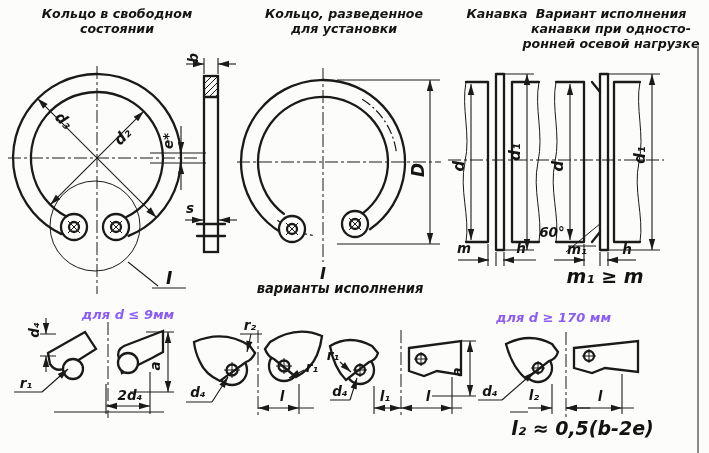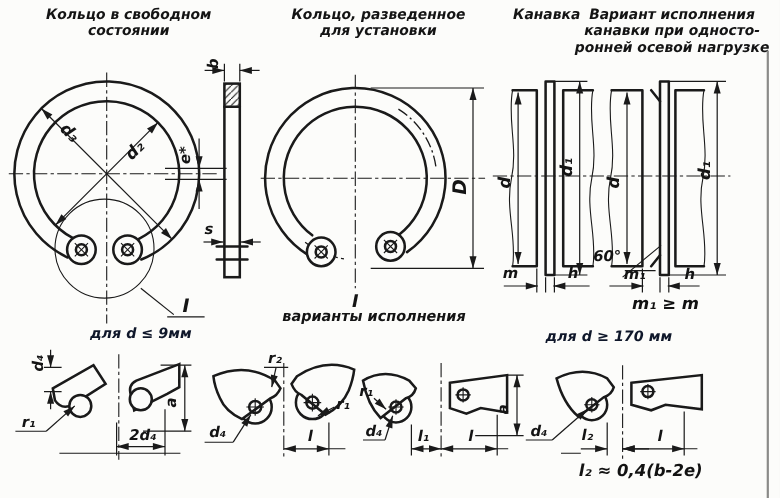--- a/index.html
+++ b/index.html
@@ -1,22 +1,22 @@
 <!DOCTYPE html>
 <html><head>
 <meta charset="utf-8">
 <style>
   html,body{margin:0;padding:0;background:#e9e9e7;}
   .stage{position:relative;width:709px;height:453px;background:#fcfcfa;overflow:hidden;
          font-family:"DejaVu Sans",sans-serif;padding-left:24px;}
   .ttl{position:absolute;font-style:italic;font-weight:bold;font-size:13px;line-height:15px;
        color:#141414;text-align:center;transform:scaleX(.97);}
   .cond{position:absolute;font-style:italic;font-weight:bold;font-size:13px;line-height:14px;
-        color:#0f172a;text-align:center;}
-  .formula{position:absolute;font-style:italic;font-weight:bold;font-size:15px;line-height:16px;
+        color:#8b5cf6;text-align:center;margin-top:11px;}
+  .formula{position:absolute;font-style:italic;font-weight:bold;font-size:19px;line-height:16px;
         color:#121212;text-align:center;}
   .viewmark{position:absolute;font-style:italic;font-weight:bold;color:#141414;text-align:center;}
   .scan-edge{position:absolute;left:697px;top:46px;width:2px;height:407px;background:#8a8a88;}
   svg.art{position:absolute;left:0;top:0;}
   svg .o{stroke:#1a1a1a;stroke-width:2.3;fill:none;stroke-linecap:round;}
   svg .ow{stroke:#1a1a1a;stroke-width:2.3;fill:#fcfcfa;stroke-linecap:round;}
   svg .thin{stroke:#1a1a1a;stroke-width:1;fill:none;}
   svg .dim{stroke:#1a1a1a;stroke-width:1.1;fill:none;}
   svg .cl{stroke:#1a1a1a;stroke-width:1;fill:none;stroke-dasharray:13 3 3 3;}
   svg .dd{stroke:#1a1a1a;stroke-width:1.2;fill:none;stroke-dasharray:10 3 2 3;}
@@ -44,21 +44,21 @@
     <div>канавки при односто-</div>
     <div>ронней осевой нагрузке</div>
   </div>
 
   <div class="viewmark" style="left:300px;top:264px;width:46px;font-size:16px;">I</div>
   <div class="ttl" style="left:240px;top:281px;width:200px;font-size:13.5px;">варианты исполнения</div>
 
   <div class="cond" style="left:58px;top:297px;width:140px;">для d ≤ 9мм</div>
   <div class="cond" style="left:471px;top:300px;width:165px;">для d ≥ 170 мм</div>
 
-  <div class="formula" style="left:495px;top:420px;width:175px;">l₂ ≈ 0,4(b-2e)</div>
+  <div class="formula" style="left:495px;top:420px;width:175px;">l₂ ≈ 0,5(b-2e)</div>
   <div class="formula" style="left:560px;top:268px;width:90px;">m₁ ≥ m</div>
 
   <div class="scan-edge"></div>
 
   <svg class="art" width="709" height="453" viewBox="0 0 709 453">
     <defs>
       <marker id="aE" markerUnits="userSpaceOnUse" markerWidth="13" markerHeight="9" refX="11.5" refY="4" orient="auto">
         <path d="M0.5,0.8 L11.5,4 L0.5,7.2 Z" fill="#1a1a1a"></path>
       </marker>
       <marker id="aS" markerUnits="userSpaceOnUse" markerWidth="13" markerHeight="9" refX="11.5" refY="4" orient="auto-start-reverse">

